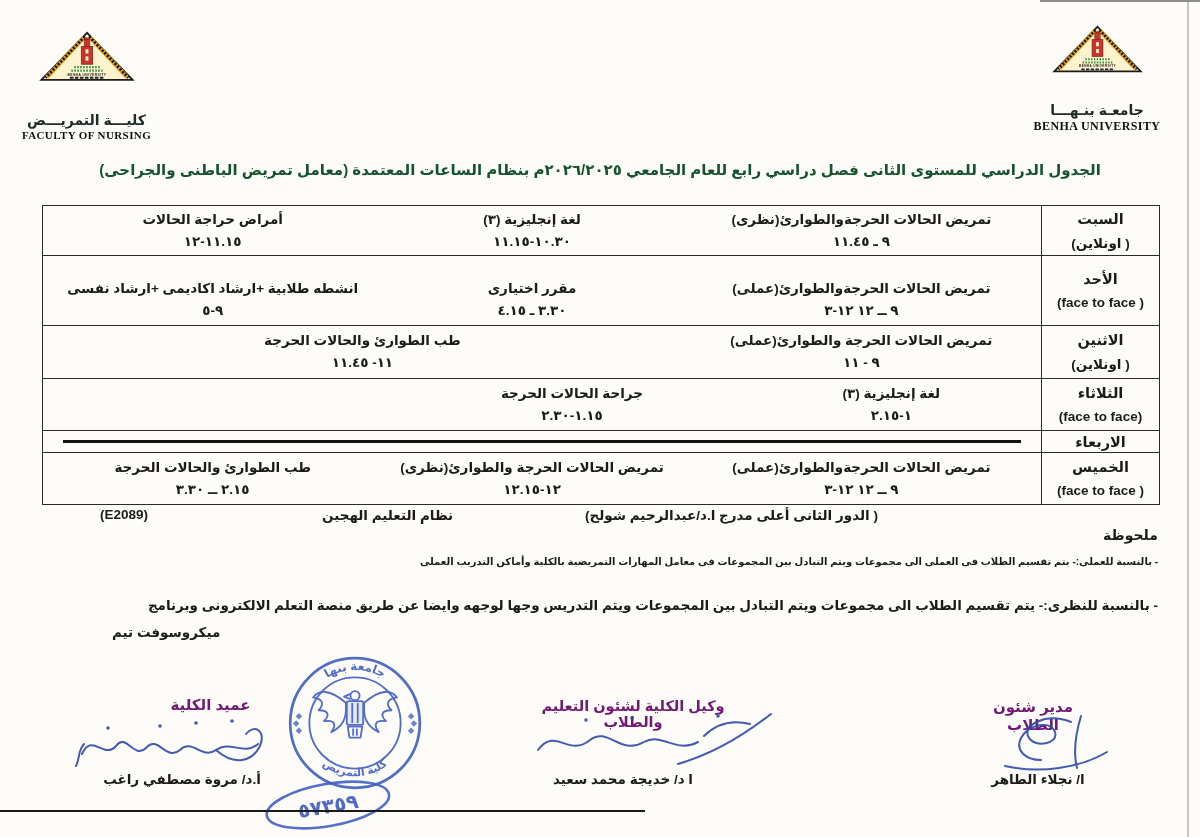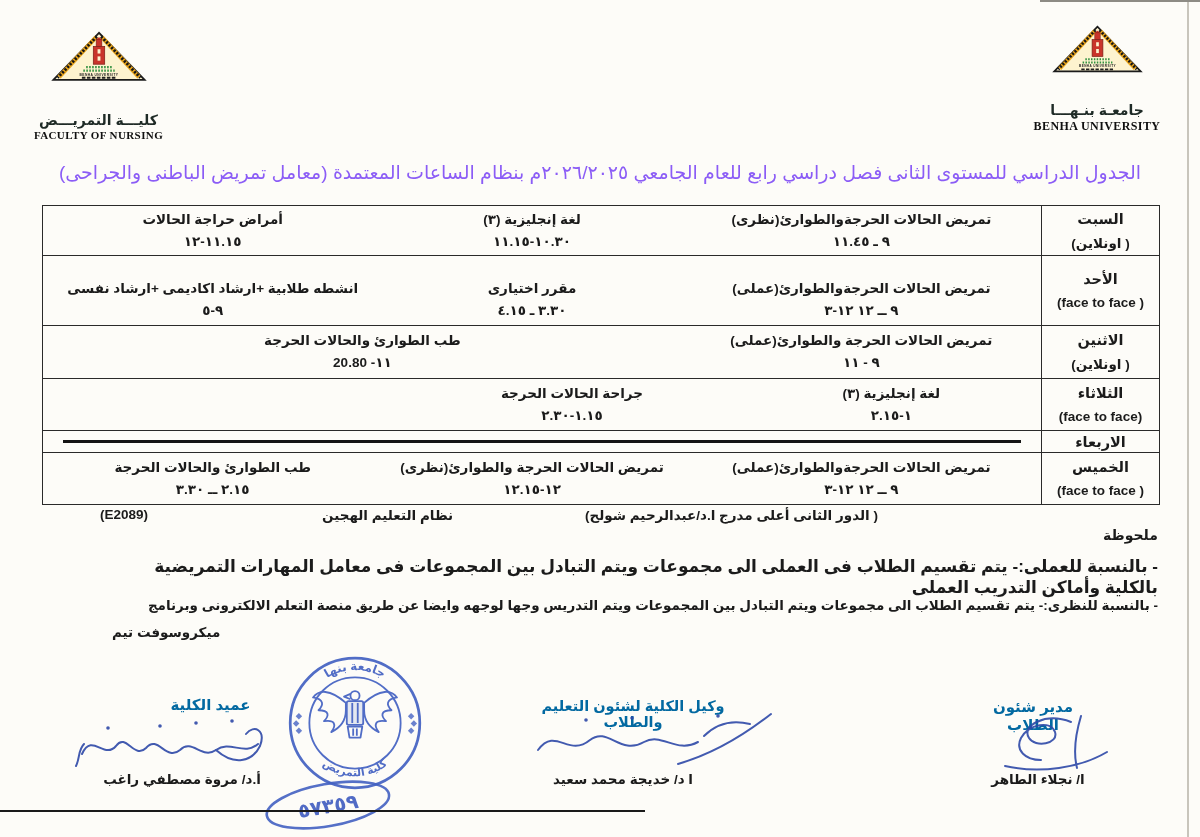--- a/index.html
+++ b/index.html
@@ -7,29 +7,29 @@
     position:relative;width:1200px;height:837px;margin:0 auto;
     background:#fdfcf8;overflow:hidden;direction:rtl;
     font-family:"Liberation Sans","DejaVu Sans",sans-serif;color:#1b1b1b;
   }
   
   .scan-edge-right{position:absolute;left:1187px;top:0;width:2px;height:837px;background:#c8c5bc;}
   .scan-edge-top{position:absolute;left:1040px;top:0;width:160px;height:2px;background:#8d8b84;}
 
   
   .logo-block{position:absolute;text-align:center;}
-  .logo-left{left:16px;top:30px;width:165px;}
+  .logo-left{left:4px;top:30px;width:165px;}
   .logo-right{left:1017px;top:24px;width:160px;}
   .logo-cap-ar{font-size:14px;font-weight:700;color:#1e2a26;margin-top:1px;letter-spacing:0;}
   .logo-cap-en{font-family:"Liberation Serif","DejaVu Serif",serif;font-weight:700;font-size:11px;color:#101010;letter-spacing:.4px;margin-top:1px;direction:ltr;}
   .logo-right .logo-cap-en{font-size:12px;}
 
   
   .doc-title{position:absolute;left:0;top:161px;width:100%;text-align:center;
-    font-size:19px;font-weight:400;color:#8b5cf6;}
+    font-size:15px;font-weight:700;color:#14532d;}
 
   
   .tbl{position:absolute;left:42px;top:205px;width:1118px;border:1.6px solid #2a2a2a;box-sizing:border-box;background:#fdfcf8;}
   .trow{display:flex;border-bottom:1.4px solid #2a2a2a;box-sizing:border-box;}
   .trow:last-child{border-bottom:none;}
   .r0{height:50px}.r1{height:70px}.r2{height:53px}.r3{height:52px}.r4{height:22px}.r5{height:51px}
   .day{width:118px;flex:0 0 118px;border-left:1.4px solid #2a2a2a;display:flex;flex-direction:column;
     align-items:center;justify-content:center;font-weight:700;font-size:14.5px;gap:8px;box-sizing:border-box;}
   .day .mode{font-size:13.5px;}
   .cells{flex:1;display:flex;}
@@ -41,26 +41,26 @@
   .noclass-line{height:3px;background:#141414;width:96%;margin:0 auto;}
 
   
   .tfoot-item{position:absolute;font-weight:700;font-size:13.5px;text-align:left;}
   .tf-location{left:585px;top:507px;width:425px;}
   .tf-system{left:322px;top:507px;width:200px;}
   .tf-room{left:100px;top:507px;width:170px;direction:ltr;}
 
   
   .note-h{position:absolute;right:42px;top:527px;font-weight:700;font-size:14px;}
-  .note-1{position:absolute;right:42px;top:556px;width:1060px;font-weight:700;font-size:17px;text-align:right;}
+  .note-1{position:absolute;right:42px;top:556px;width:1060px;font-weight:700;font-size:10px;text-align:right;}
   .note-2{position:absolute;right:42px;top:597px;width:1060px;font-weight:700;font-size:13.5px;text-align:right;}
   .note-2b{position:absolute;left:112px;top:624px;font-weight:700;font-size:13.5px;}
 
   
-  .sig-title{position:absolute;font-weight:700;font-size:15px;text-align:center;color:#0369a1;}
+  .sig-title{position:absolute;font-weight:700;font-size:15px;text-align:center;color:#701a75;}
   .st-dean{left:158px;top:696px;width:105px;}
   .st-vice{left:533px;top:698px;width:200px;font-size:14.5px;}
   .st-dir{left:968px;top:698px;width:130px;}
   .sig-name{position:absolute;font-weight:700;font-size:13.5px;text-align:center;}
   .sn-dean{left:92px;top:771px;width:180px;}
   .sn-vice{left:538px;top:771px;width:170px;}
   .sn-dir{left:983px;top:771px;width:110px;}
   .sig-svg{position:absolute;}
   .sg-dean{left:72px;top:714px;}
   .sg-vice{left:528px;top:706px;}
@@ -172,21 +172,21 @@
         <span>الاثنين</span>
         <span class="mode">( اونلاين)</span>
       </div>
       <div class="cells">
         <div class="cell c1">
           <span class="course">تمريض الحالات الحرجة والطوارئ(عملى)</span>
           <span class="time">٩ - ١١</span>
         </div>
         <div class="cell cmerged">
           <span class="course">طب الطوارئ والحالات الحرجة</span>
-          <span class="time">١١- 20.80</span>
+          <span class="time">١١- ١١.٤٥</span>
         </div>
       </div>
     </div>
 
     <div class="trow r3">
       <div class="day">
         <span>الثلاثاء</span>
         <span class="mode">(face to face)</span>
       </div>
       <div class="cells">

